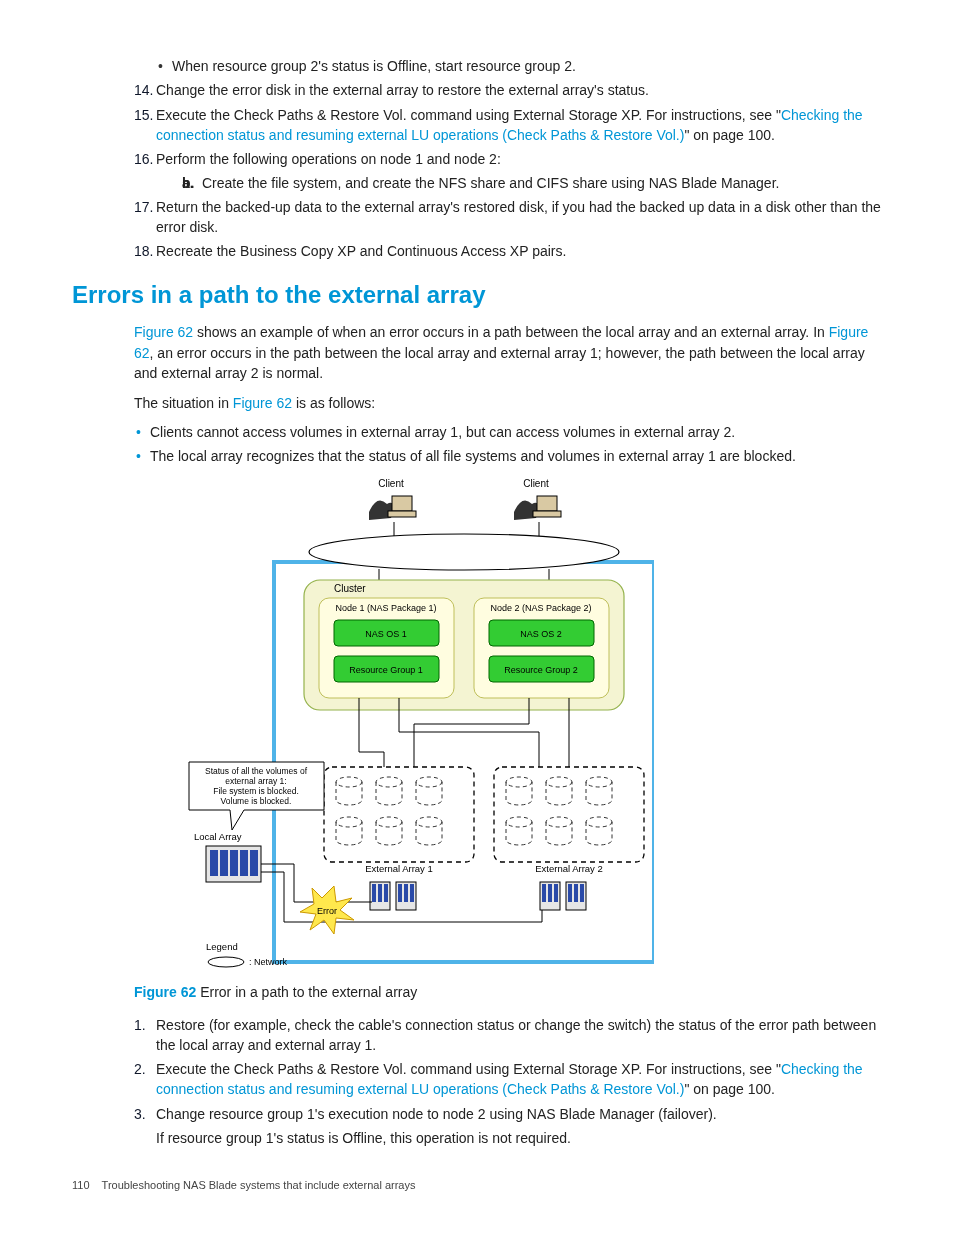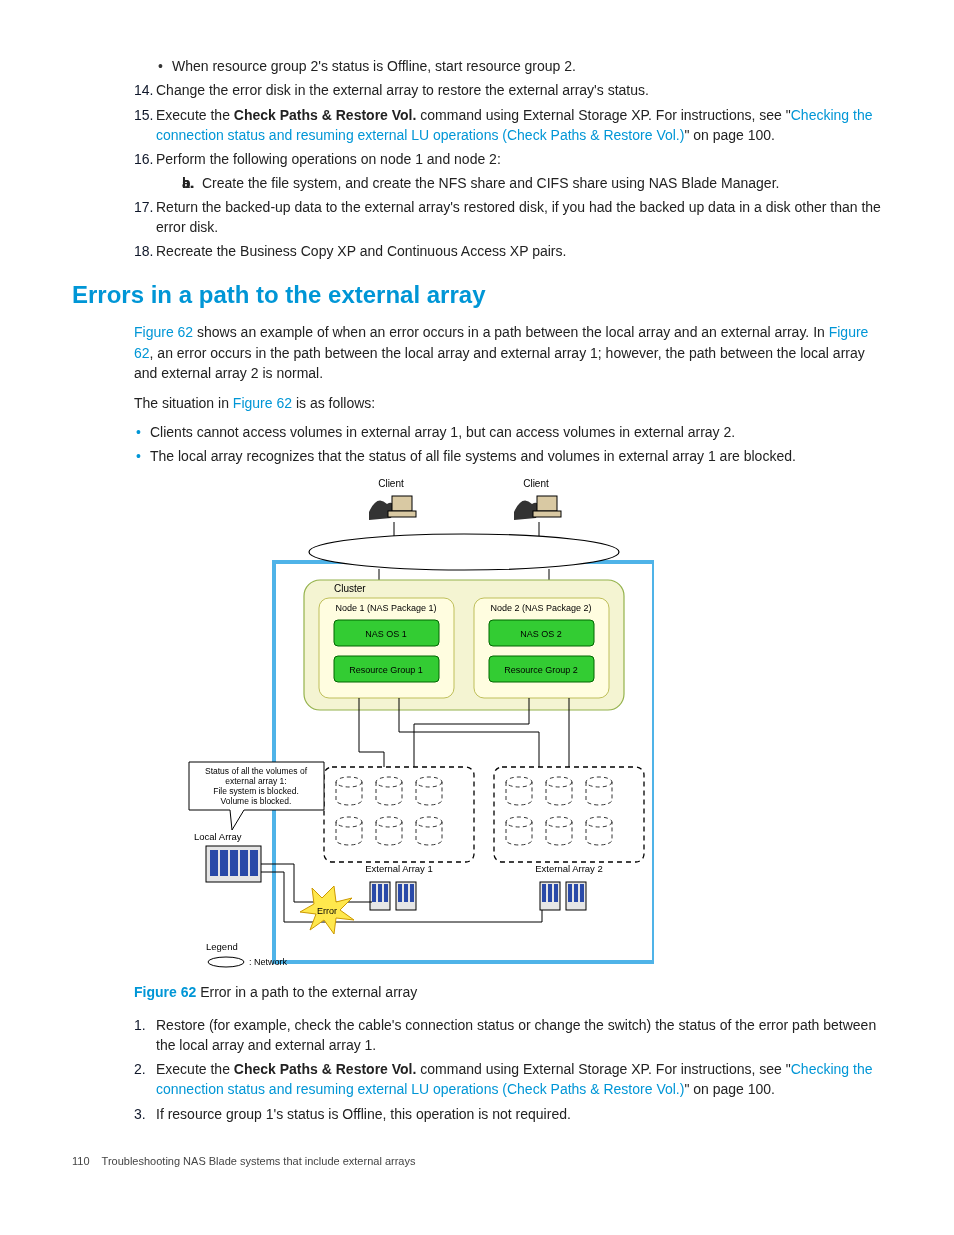--- a/index.html
+++ b/index.html
@@ -63,21 +63,21 @@
     left: -14px;
     color: #0096d6;
   }
   h2.section {
     font-weight: bold;
     color: #0096d6;
     font-size: 24px;
     margin: 16px 0 8px 0;
   }
   .link { color: #0096d6; }
-  .bold { font-weight: bold; }
+  .bold { font-weight: normal; }
   .fig-caption {
     margin-left: 62px;
     margin-bottom: 12px;
   }
   .fig-caption .fig-label {
     color: #0096d6;
     font-weight: bold;
   }
   .footer {
     font-size: 11px;
@@ -298,20 +298,21 @@
   <span>Restore (for example, check the cable's connection status or change the switch) the status of the error path between the local array and external array 1.</span>
 </div>
 
 <div class="num-item">
   <span class="num">2.</span>
   <span>Execute the </span><span class="bold">Check Paths &amp; Restore Vol.</span><span> command using External Storage XP. For instructions, see "</span><span class="link">Checking the connection status and resuming external LU operations (Check Paths &amp; Restore Vol.)</span><span>" on page 100.</span>
 </div>
 
 <div class="num-item">
   <span class="num">3.</span>
+  <span>Change resource group 1's execution node to node 2 using NAS Blade Manager (failover).</span>
 </div>
 <div class="num-item" style="padding-left:22px;">
   <span>If resource group 1's status is Offline, this operation is not required.</span>
 </div>
 
 <div class="footer">
   <span>110</span>
   &nbsp;&nbsp;
   <span>Troubleshooting NAS Blade systems that include external arrays</span>
 </div>

